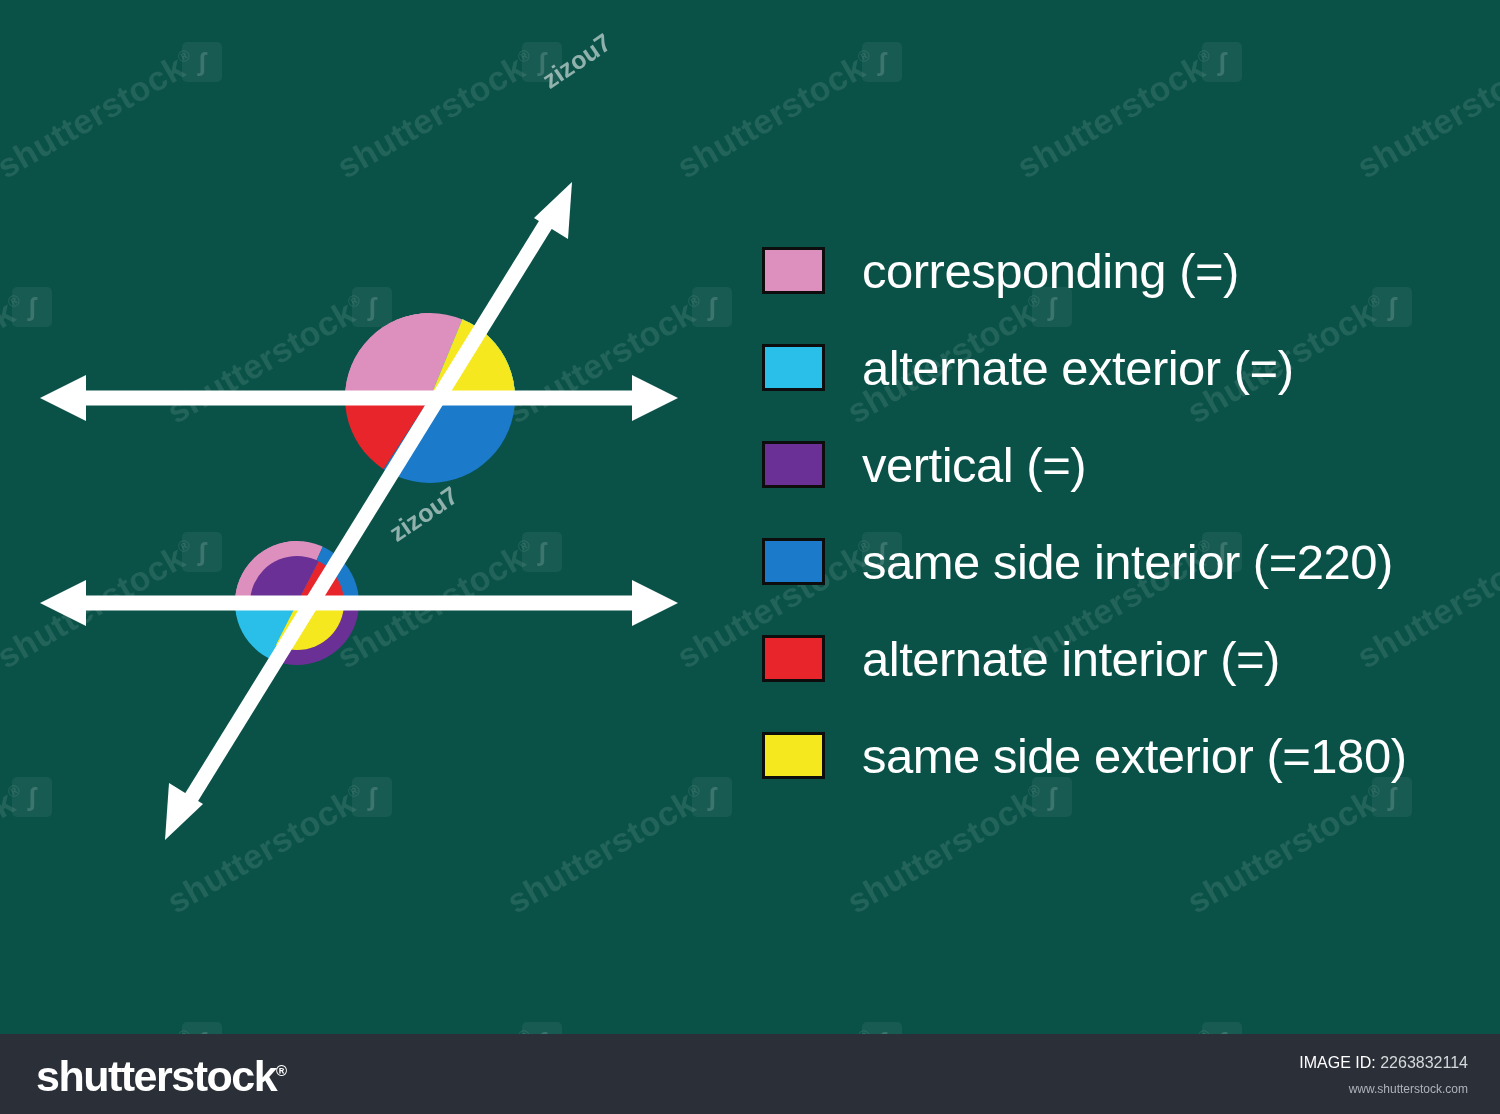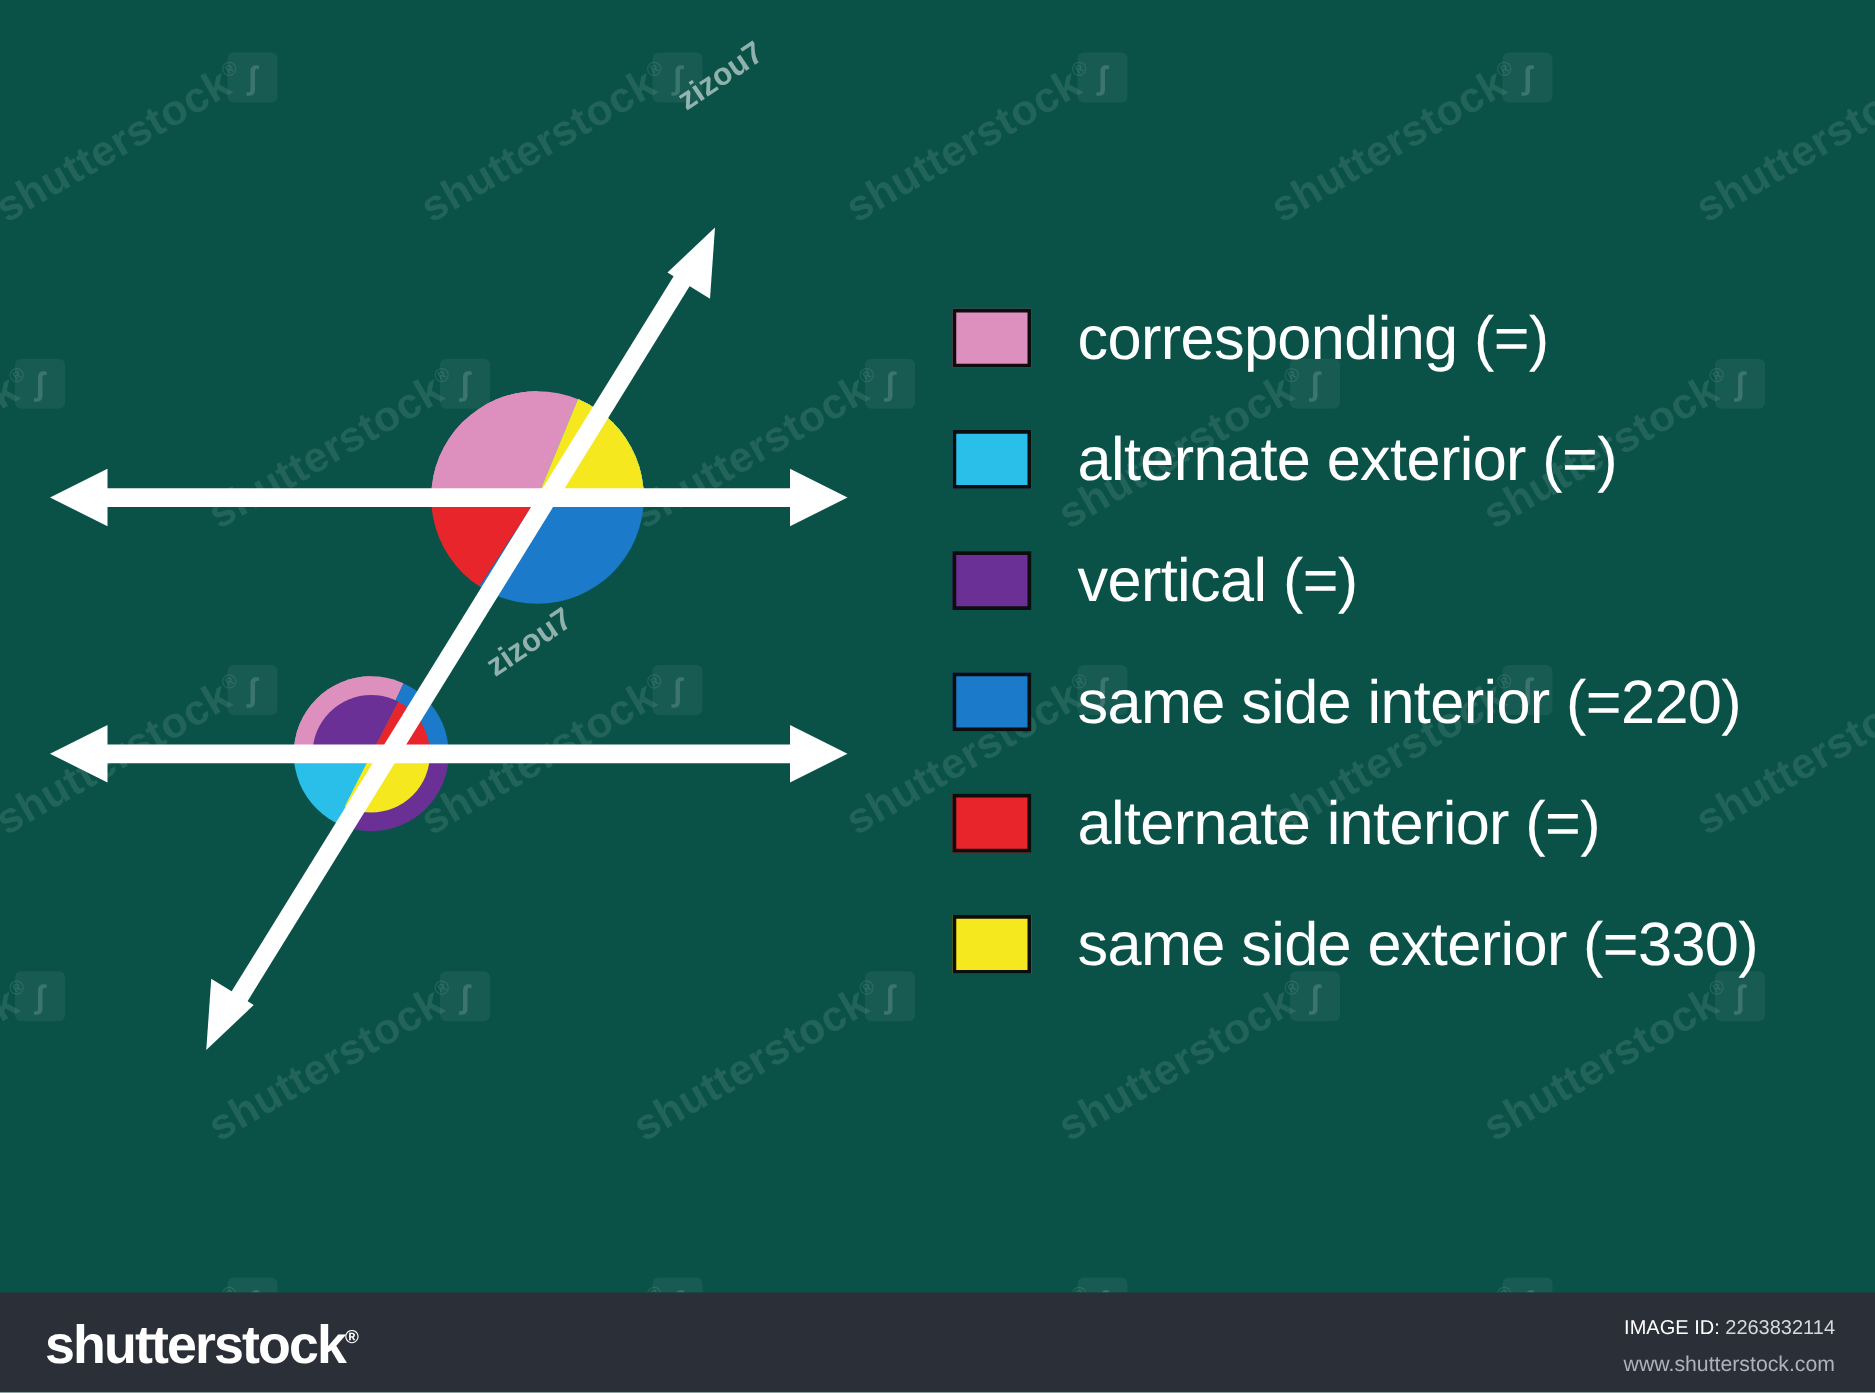--- a/index.html
+++ b/index.html
@@ -131,21 +131,21 @@
     font-size: 16px;
     font-family: "Liberation Sans", sans-serif;
     text-align: right;
   }
   #img-id .k { font-weight: 400; color:#ffffff;margin-left:12px; }
   #site-url {
     position: absolute;
     right: 32px;
     top: 48px;
     color: #aeb3bb;
-    font-size: 17px;
+    font-size: 12px;
     font-family: "Liberation Sans", sans-serif;
     text-align: right;
   }
 </style>
 </head>
 <body>
 
 <div id="stage">
 
   <div id="canvas">
@@ -300,21 +300,21 @@
       <div class="legend-row">
         <div class="swatch" style="background: rgb(27, 122, 202);"></div>
         <div class="legend-label">same side interior (=220)</div>
       </div>
       <div class="legend-row">
         <div class="swatch" style="background: rgb(232, 37, 43);"></div>
         <div class="legend-label">alternate interior (=)</div>
       </div>
       <div class="legend-row">
         <div class="swatch" style="background: rgb(245, 232, 30);"></div>
-        <div class="legend-label">same side exterior (=330)</div>
+        <div class="legend-label">same side exterior (=180)</div>
       </div>
     </div>
 
   </div>
 
   <div id="footer">
     <div id="logo"><span>shutterstock</span><span class="reg">®</span></div>
     <div id="img-id"><span class="k">IMAGE ID:</span> <span>2263832114</span></div>
     <div id="site-url">www.shutterstock.com</div>
   </div>

